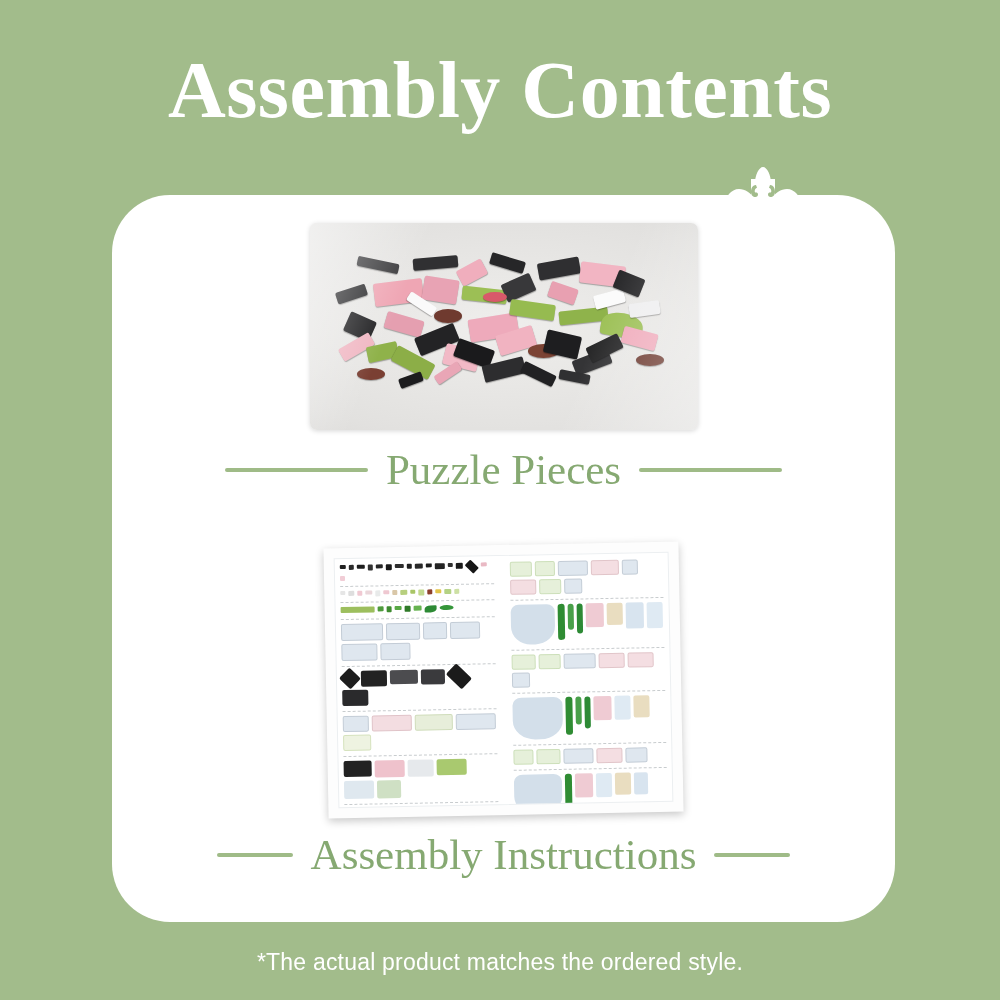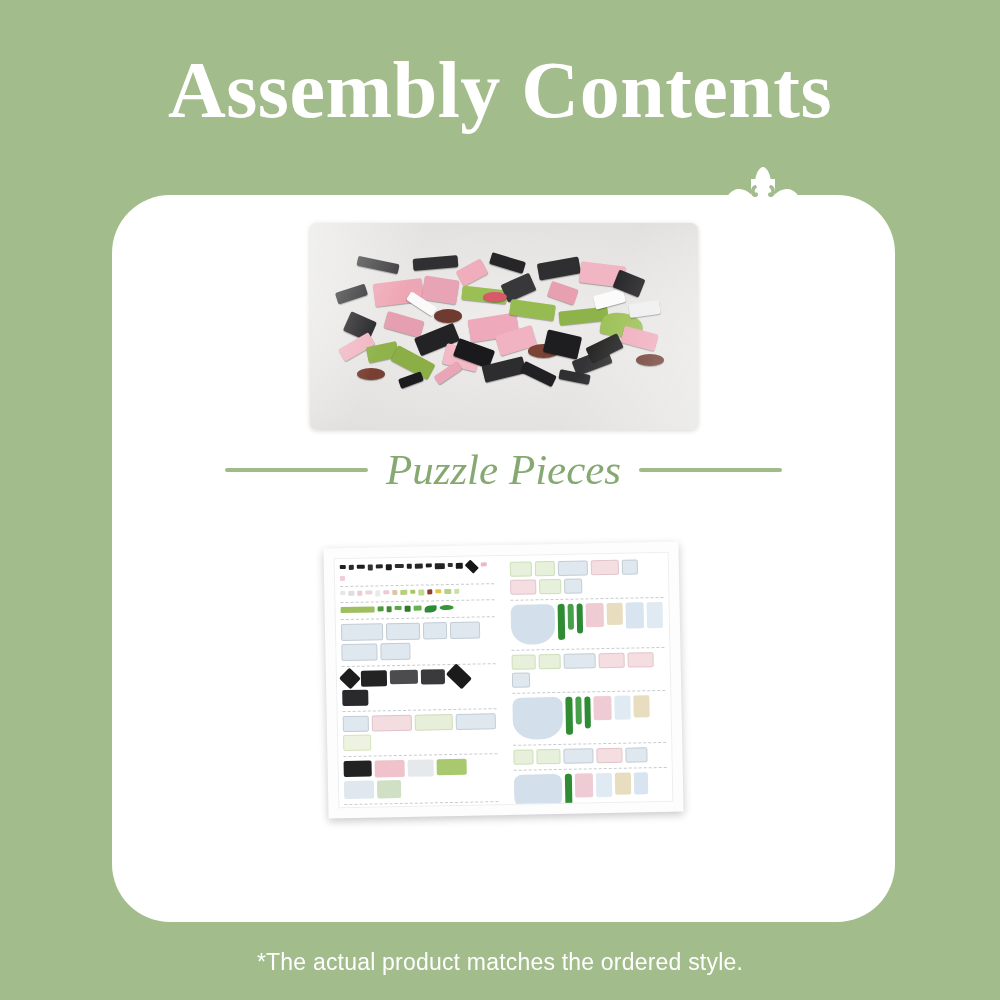--- a/index.html
+++ b/index.html
@@ -61,21 +61,20 @@
   .media-pieces{ width:388px; height:207px; }
   .media-manual{ width:355px; height:270px; }
 
   .caption-row{
     display:flex;
     align-items:center;
     justify-content:center;
     gap:18px;
     margin-top:18px;
     width:100%;
-    font-style:italic;
   }
   .rule{
     height:4px;
     background:#9fbb87;
     border-radius:2px;
     flex:0 0 auto;
   }
   .rule-long{ width:143px; }
   .rule-short{ width:76px; }
 
@@ -396,17 +395,22 @@
               <i class="build-fig" style="width:16px;height:22px;background:#e9ddc0"></i>
               <i class="build-fig" style="width:14px;height:22px;background:#d8e4ef"></i>
             </div>
 
           </div>
 
         </div>
       </div>
     </div>
 
+    <div class="caption-row">
+      <span class="rule rule-short"></span>
+      <span class="caption-text">Assembly Instructions</span>
+      <span class="rule rule-short"></span>
+    </div>
   </div>
 
 </div>
 
 <div class="footer-note">*The actual product matches the ordered style.</div>
 
 </body></html>

